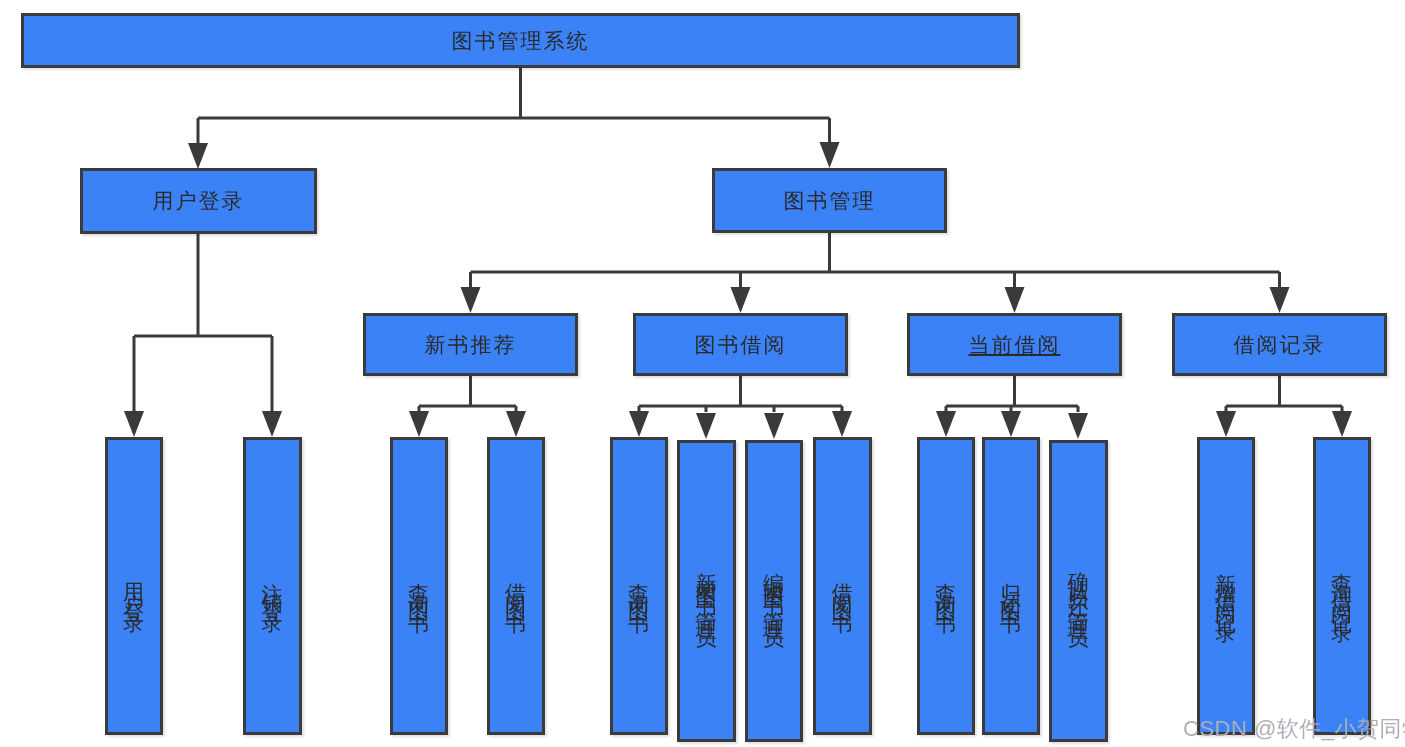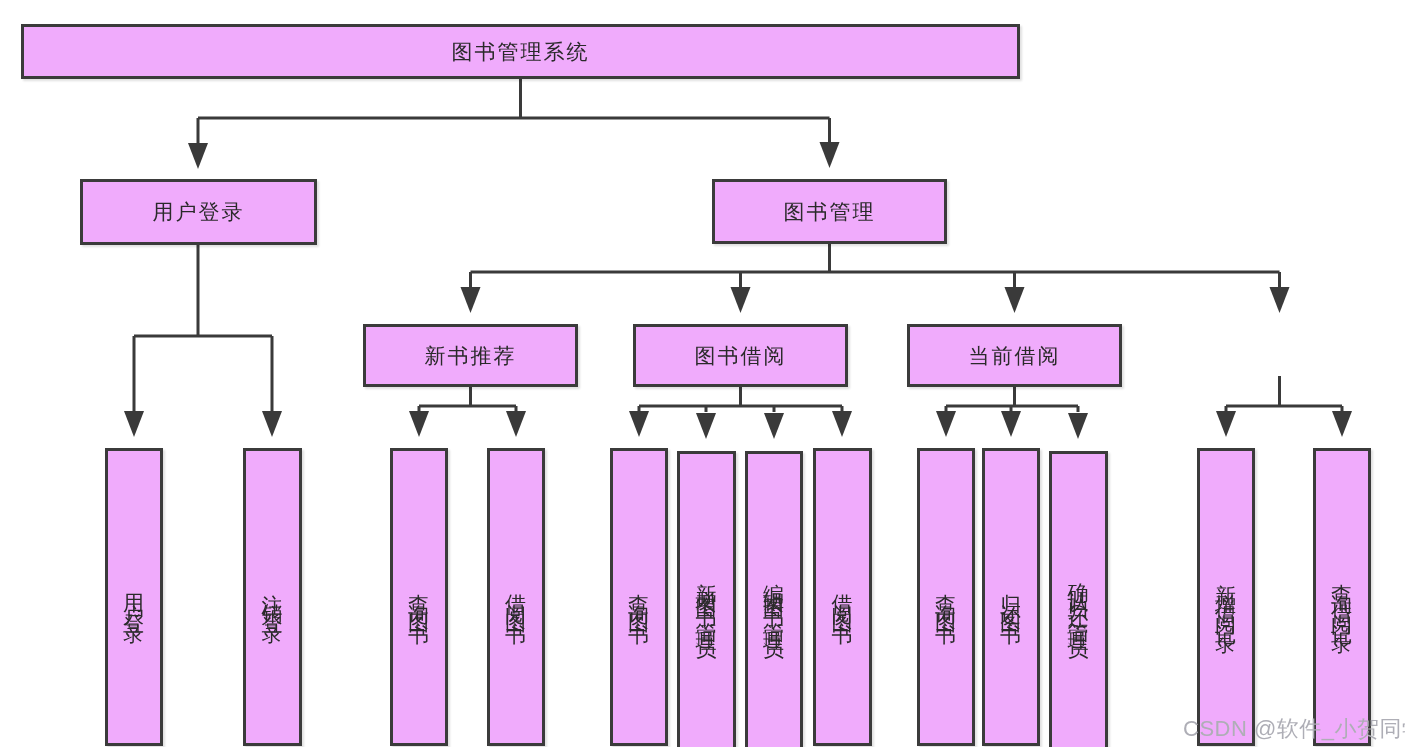--- a/index.html
+++ b/index.html
@@ -21,29 +21,28 @@
     stroke-width: 3;
     fill: none;
   }
   .wires polygon {
     fill: #3a3a3a;
     stroke: none;
   }
   .hnode, .vnode {
     position: absolute;
     box-sizing: border-box;
-    background: #f0abfc;
+    background: #3b82f6;
     border: 3px solid #3b3b3b;
     display: flex;
     align-items: center;
     justify-content: center;
     color: #2a2a2a;
     z-index: 2;
     box-shadow: 2px 2px 2px rgba(0,0,0,0.12);
-    margin-top: 11px;
   }
   .hnode {
     font-size: 21px;
     letter-spacing: 2px;
     text-align: center;
   }
   .vnode span {
     writing-mode: vertical-rl;
     text-orientation: mixed;
     font-size: 21px;
@@ -130,22 +129,25 @@
   <div class="hnode" style="left:712px; top:168px; width:235px; height:65px;">
     <span>图书管理</span>
   </div>
 
   <div class="hnode" style="left:633px; top:313px; width:215px; height:63px;">
     <span>图书借阅</span>
   </div>
   <div class="hnode" style="left:363px; top:313px; width:215px; height:63px;">
     <span>新书推荐</span>
   </div>
-  <div class="hnode" style="left:907px; top:313px; width:215px; height:63px;">
+  <div class="hnode" style="left:907px; top:313px; width:215px; height:63px;text-decoration:underline;">
     <span>当前借阅</span>
+  </div>
+  <div class="hnode" style="left:1172px; top:313px; width:215px; height:63px;">
+    <span>借阅记录</span>
   </div>
 
   <div class="vnode" style="left:105px; top:437px; width:58px; height:298px;">
     <span>用户登录</span>
   </div>
   <div class="vnode" style="left:243px; top:437px; width:59px; height:298px;">
     <span>注销登录</span>
   </div>
 
   <div class="vnode" style="left:390px; top:437px; width:58px; height:298px;">

